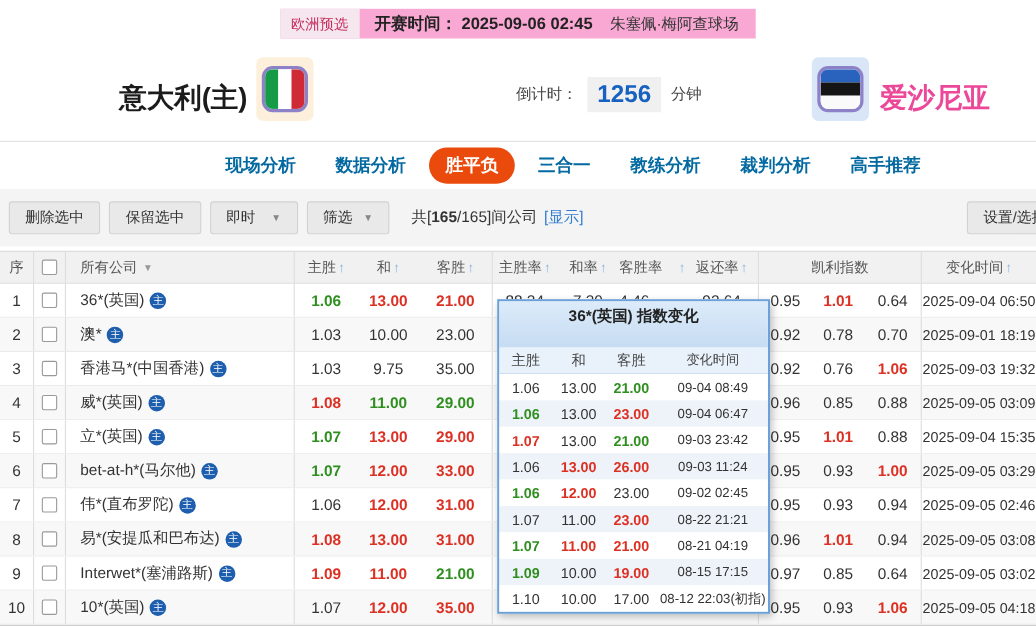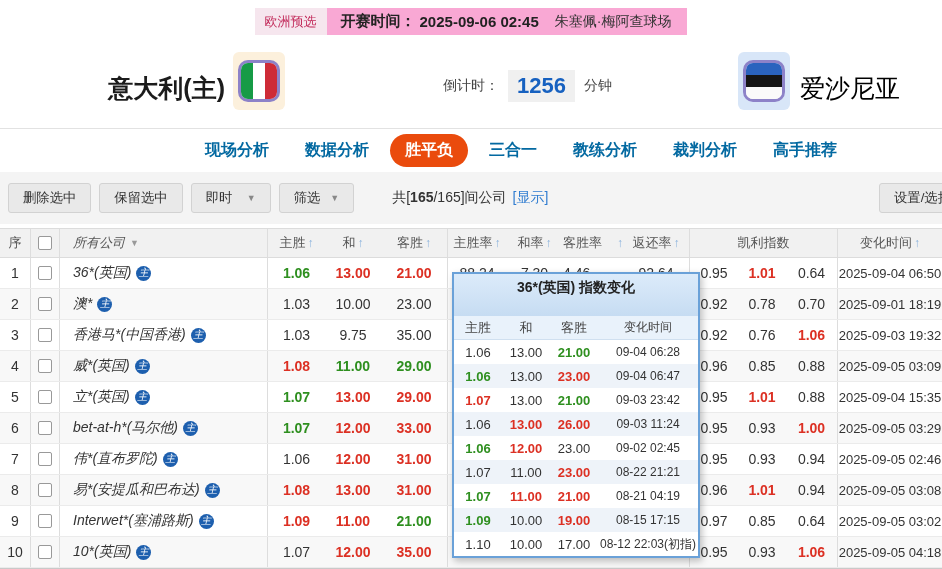--- a/index.html
+++ b/index.html
@@ -10,58 +10,58 @@
   .topbar { position: absolute; top: 8px; left: 0; width: 100%; display: flex; justify-content: center; }
   .topbar-inner { display: flex; align-items: center; background: #f9a8d4; height: 27px; font-size: 14px; color: #333; padding-right: 16px; }
   .league-badge { background: #f6e6ee; color: #c22a5a; padding: 0 10px; height: 27px; line-height: 27px; font-size: 13px; margin-right: 14px; }
   .kickoff-label, .kickoff-time { font-weight: bold; font-size: 15px; color: #222; }
   .kickoff-time { margin-left: 4px; }
   .venue { margin-left: 16px; }
 
   
   .teams { position: absolute; top: 44px; left: 0; width: 100%; height: 84px; }
   .home-name { position: absolute; left: 0; width: 225px; top: 28px; text-align: right; font-size: 25px; font-weight: bold; color: #1b1b1b; }
-  .away-name { position: absolute; left: 800px; top: 28px; font-size: 25px; font-weight: normal; color: #000000; }
+  .away-name { position: absolute; left: 800px; top: 28px; font-size: 25px; font-weight: bold; color: #ec4899; }
   .flag-tile { position: absolute; top: 8px; width: 52px; height: 58px; border-radius: 6px; display: flex; align-items: center; justify-content: center; }
   .flag-tile.home { left: 233px; background: #fcf0dc; }
   .flag-tile.away { left: 738px; background: #d8e6f8; }
   .flag-frame { width: 42px; height: 42px; border: 3px solid #8d82c8; border-radius: 10px; overflow: hidden; background: #fff; display: flex; }
   .flag-frame.vert { flex-direction: row; }
   .flag-frame.horz { flex-direction: column; }
   .flag-frame div { flex: 1; }
   .it-g { background: #169b46; } .it-w { background: #fff; } .it-r { background: #ce2b37; }
   .ee-b { background: #2a63be; } .ee-k { background: #151515; } .ee-w { background: #fafafa; }
-  .countdown { position: absolute; left: 443px; top: 0; height: 84px; display: flex; align-items: center; font-size: 14px; color: #444; justify-content: flex-end; }
+  .countdown { position: absolute; left: 469px; top: 0; height: 84px; display: flex; align-items: center; font-size: 14px; color: #444; justify-content: flex-end; }
   .cd-value { font-size: 22px; font-weight: bold; color: #1761c0; background: #f0f0f0; padding: 3px 9px; margin: 0 9px; }
 
   
   .nav { position: absolute; top: 128px; left: 0; width: 100%; height: 44px; border-top: 1px solid #e2e2e2; display: flex; align-items: center; gap: 36px; padding-left: 205px; }
   .nav-tab { font-size: 16px; font-weight: bold; color: #0369a1; padding: 6px 0; cursor: pointer; white-space: nowrap; }
   .nav-tab.active { background: #ea4b0d; color: #fff; padding: 6px 15px; margin: 0 -15px; border-radius: 17px; }
 
   
   .toolbar { position: absolute; top: 172px; left: 0; width: 100%; height: 52px; background: #f4f4f4; display: flex; align-items: center; padding: 0 8px; font-size: 14px; color: #333; }
   .tb-btn { background: #e9e9e9; border: 1px solid #d2d2d2; border-radius: 3px; height: 30px; line-height: 28px; padding: 0 14px; margin-right: 8px; color: #333; cursor: pointer; white-space: nowrap; }
   .tb-select { display: inline-flex; align-items: center; justify-content: space-between; min-width: 80px; }
   .caret { font-size: 9px; color: #888; margin-left: 10px; }
-  .company-count { margin-left: 30px; color: #333; }
+  .company-count { margin-left: 12px; color: #333; }
   .company-count b { font-weight: bold; }
   .show-link { color: #2f7cd0; margin-left: 6px; cursor: pointer; text-decoration: none; }
   .settings-btn { position: absolute; left: 879px; top: 11px; }
 
   
   .thead { position: absolute; top: 228px; left: 0; width: 942px; height: 30px; display: flex; background: #f1f1f1; border-top: 1px solid #dcdcdc; border-bottom: 1px solid #dcdcdc; font-size: 13px; color: #555; }
   .th, .td { display: flex; align-items: center; justify-content: center; height: 100%; }
   .arrow { color: #8ab2dd; font-weight: bold; margin-left: 2px; font-size: 12px; }
   .dd { color: #999; font-size: 9px; margin-left: 5px; }
   .tbody { position: absolute; top: 258px; left: 0; width: 942px; border-bottom: 1px solid #c9c9c9; }
   .trow { display: flex; width: 942px; height: 31px; border-bottom: 1px solid #ebebeb; background: #fff; font-size: 14px; color: #333; }
   .trow.alt { background: #f8f8f8; }
   .bdr { border-right: 1px solid #ddd; }
-  .c-num { width: 31px; } .c-cb { width: 29px; } .c-comp { width: 208px; justify-content: flex-start; padding-left: 13px; font-style: italic; }
+  .c-num { width: 31px; } .c-cb { width: 29px; } .c-comp { width: 208px; justify-content: flex-start; padding-left: 13px; }
   .c-o1 { width: 57px; } .c-o2 { width: 56px; } .c-o3 { width: 67px; }
   .c-p1 { width: 58px; } .c-p2 { width: 57px; } .c-p3 { width: 60px; justify-content: space-between; } .c-p4 { width: 67px; }
   .c-k1 { width: 48px; } .c-k2 { width: 48px; } .c-k3 { width: 52px; }
   .c-time { width: 104px; font-size: 13px; }
   .red { color: #dc3023; font-weight: bold; }
   .green { color: #2e8f1f; font-weight: bold; }
   .cb { width: 14px; height: 14px; border: 1px solid #999; border-radius: 2px; background: #fff; cursor: pointer; }
   .badge { display: inline-flex; align-items: center; justify-content: center; width: 15px; height: 15px; border-radius: 50%; background: #1d5fae; color: #fff; font-size: 10px; margin-left: 5px; flex: none; }
 
   
@@ -402,21 +402,21 @@
       <span class="pc pc1">主胜</span>
       <span class="pc pc2">和</span>
       <span class="pc pc3">客胜</span>
       <span class="pc pc4">变化时间</span>
     </div>
     <div id="popup-body">
         <div class="popup-row">
           <span class="pc pc1">1.06</span>
           <span class="pc pc2">13.00</span>
           <span class="pc pc3 green">21.00</span>
-          <span class="pc pc4">09-04 06:28</span>
+          <span class="pc pc4">09-04 08:49</span>
         </div>
         <div class="popup-row alt">
           <span class="pc pc1 green">1.06</span>
           <span class="pc pc2">13.00</span>
           <span class="pc pc3 red">23.00</span>
           <span class="pc pc4">09-04 06:47</span>
         </div>
         <div class="popup-row">
           <span class="pc pc1 red">1.07</span>
           <span class="pc pc2">13.00</span>

